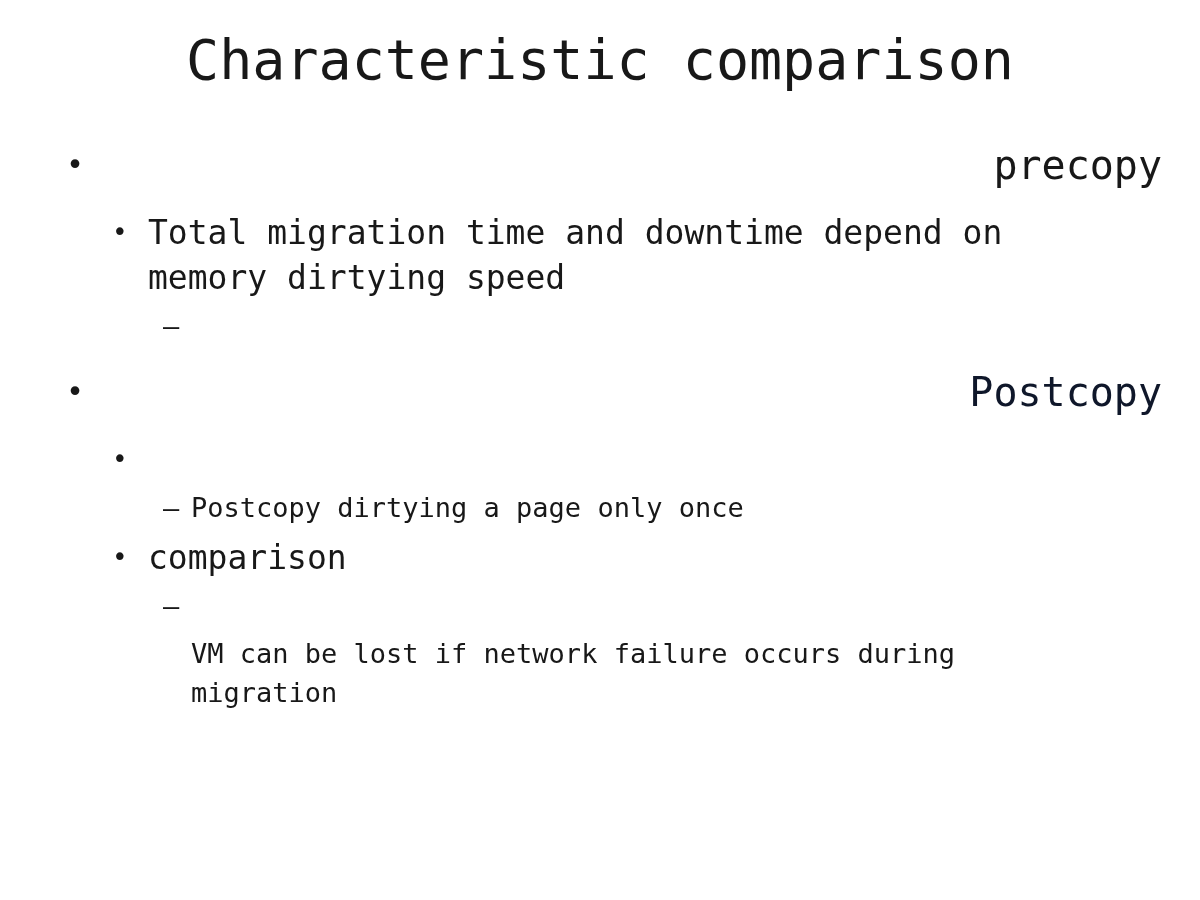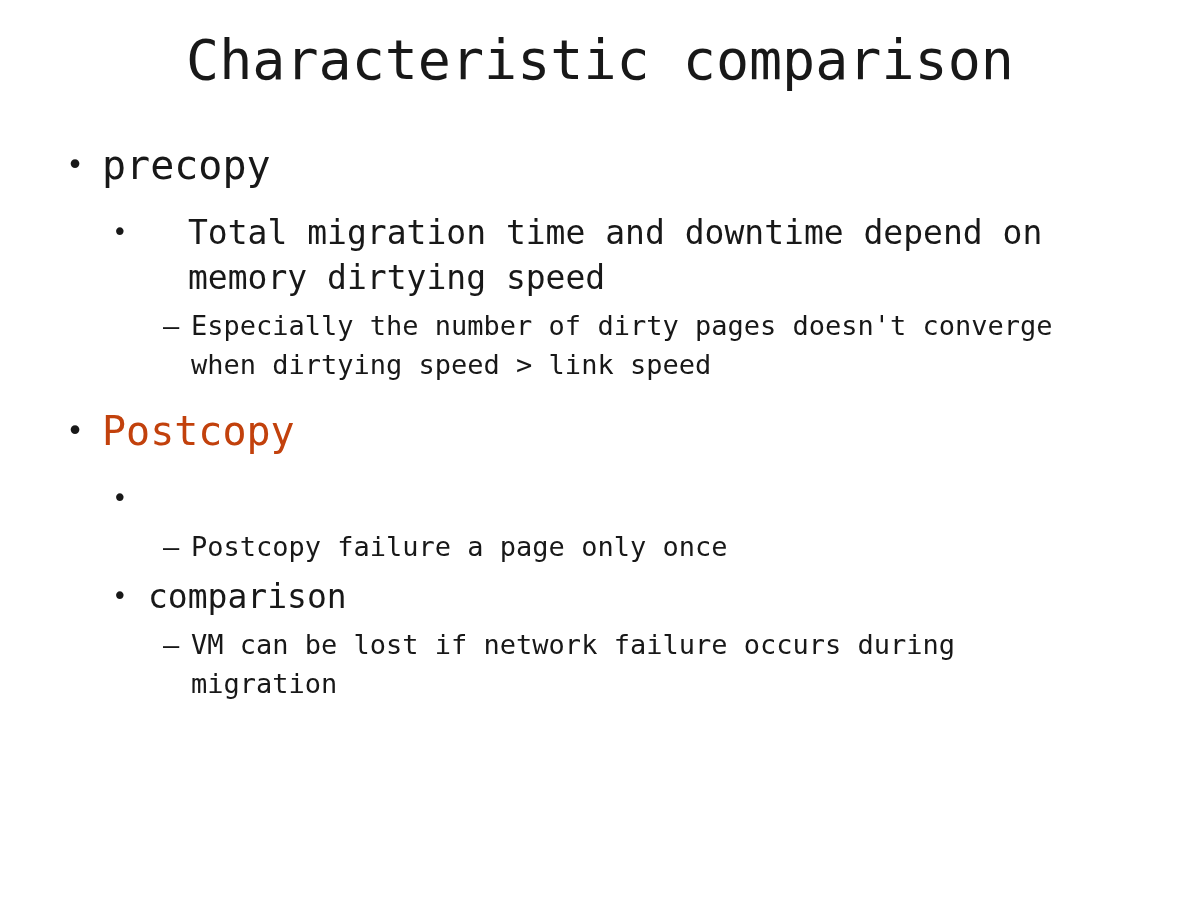--- a/index.html
+++ b/index.html
@@ -75,21 +75,21 @@
   }
 
   
   .lvl1 {
     font-size: 40px;
     line-height: 50px;
     padding-left: 66px;
     margin-bottom: 2px;
   }
   .lvl1 .marker { width: 36px; font-size: 30px; line-height: 50px; }
-  .lvl1 .btext  { max-width: 1060px; }
+  .lvl1 .btext  { max-width: 1060px; text-align: right; }
 
   
   .lvl2 {
     font-size: 33px;
     line-height: 45px;
     padding-left: 112px;
     margin-top: 8px;
     margin-bottom: 2px;
   }
   .lvl2 .marker { width: 36px; font-size: 26px; line-height: 45px; }
@@ -120,50 +120,49 @@
 
     <div class="bullet-row lvl1">
       <span class="marker" style="color: rgb(24, 24, 24);">•</span>
       <span class="btext" style="color: rgb(24, 24, 24);">precopy</span>
     </div>
 
     <div class="spacer-sm"></div>
 
     <div class="bullet-row lvl2">
       <span class="marker" style="color: rgb(24, 24, 24);">•</span>
-      <span class="btext" style="color: rgb(24, 24, 24); margin-left: 40px;">Total migration time and downtime depend on memory dirtying speed</span>
+      <span class="btext" style="color: rgb(24, 24, 24);">Total migration time and downtime depend on memory dirtying speed</span>
     </div>
 
     <div class="bullet-row lvl3">
       <span class="marker" style="color: rgb(24, 24, 24);">–</span>
-      <span class="btext" style="color: rgb(24, 24, 24);">Especially the number of dirty pages doesn't converge when dirtying speed &gt; link speed</span>
     </div>
 
     <div class="spacer-lg"></div>
 
     <div class="bullet-row lvl1">
       <span class="marker" style="color: rgb(24, 24, 24);">•</span>
-      <span class="btext" style="color: #c2410c;">Postcopy</span>
+      <span class="btext" style="color: #0f172a;">Postcopy</span>
     </div>
 
     <div class="spacer-sm"></div>
 
     <div class="bullet-row lvl2">
       <span class="marker" style="color: rgb(24, 24, 24);">•</span>
     </div>
 
     <div class="bullet-row lvl3">
       <span class="marker" style="color: rgb(24, 24, 24);">–</span>
-      <span class="btext" style="color: rgb(24, 24, 24);">Postcopy failure a page only once</span>
+      <span class="btext" style="color: rgb(24, 24, 24);">Postcopy dirtying a page only once</span>
     </div>
 
     <div class="bullet-row lvl2">
       <span class="marker" style="color: rgb(24, 24, 24);">•</span>
       <span class="btext" style="color: rgb(24, 24, 24);">comparison</span>
     </div>
 
     <div class="bullet-row lvl3">
       <span class="marker" style="color: rgb(24, 24, 24);">–</span>
-      <span class="btext" style="color: rgb(24, 24, 24);">VM can be lost if network failure occurs during migration</span>
+      <span class="btext" style="color: rgb(24, 24, 24); margin-top: 48px;">VM can be lost if network failure occurs during migration</span>
     </div>
 
   </div>
 </div>
 
 </body></html>

